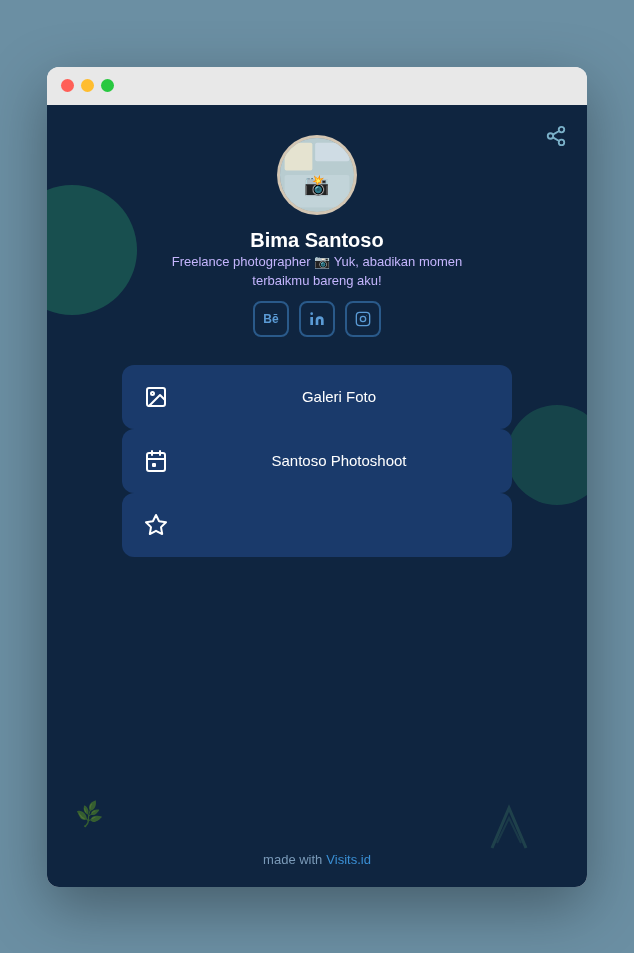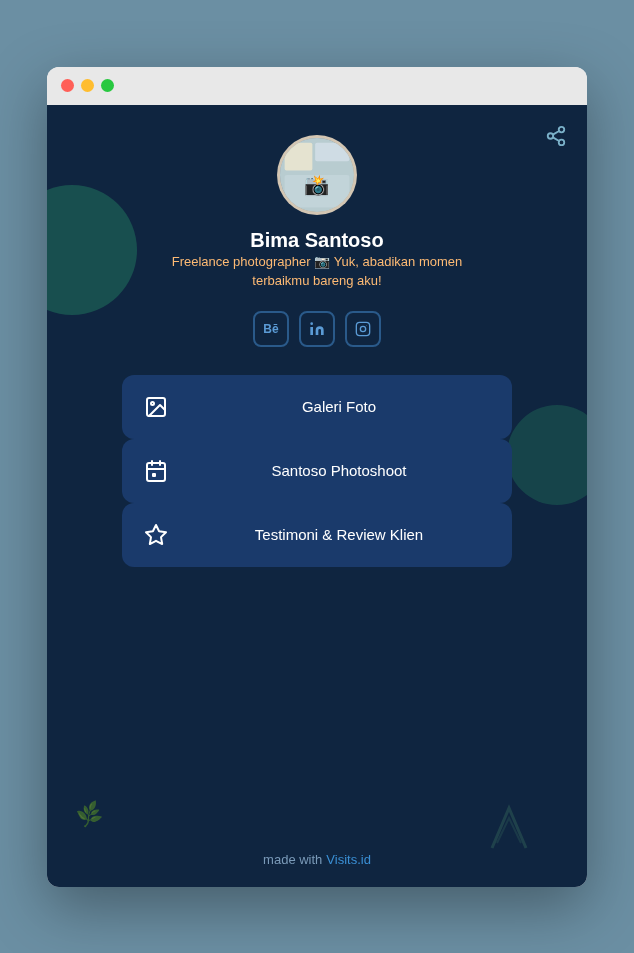--- a/index.html
+++ b/index.html
@@ -125,26 +125,26 @@
       position: relative;
     }
 
     .profile-name {
       color: #ffffff;
       font-size: 20px;
       font-weight: 700;
     }
 
     .profile-bio {
-      color: #fdba74;
+      color: #c4b5fd;
       font-size: 13px;
       text-align: center;
       line-height: 1.5;
       max-width: 320px;
-      margin-bottom: 20px;
+      margin-bottom: 10px;
     }
 
     .social-links {
       display: flex;
       gap: 10px;
       margin-bottom: 28px;
     }
 
     .social-btn {
       width: 36px;
@@ -332,21 +332,20 @@
           </span>
           <span class="btn-label">Santoso Photoshoot</span>
         </button>
 
         <button class="action-btn">
           <span class="btn-icon">
             <svg width="24" height="24" viewBox="0 0 24 24" fill="none" stroke="white" stroke-width="2" stroke-linecap="round" stroke-linejoin="round">
               <polygon points="12 2 15.09 8.26 22 9.27 17 14.14 18.18 21.02 12 17.77 5.82 21.02 7 14.14 2 9.27 8.91 8.26 12 2"></polygon>
             </svg>
           </span>
-          <span class="btn-label">Testimoni &amp; Review Klien</span>
         </button>
 
       </div>
 
       <div class="footer">
         <span>made with</span>
         <span class="footer-logo">Visits.id</span>
       </div>
 
     </div>

